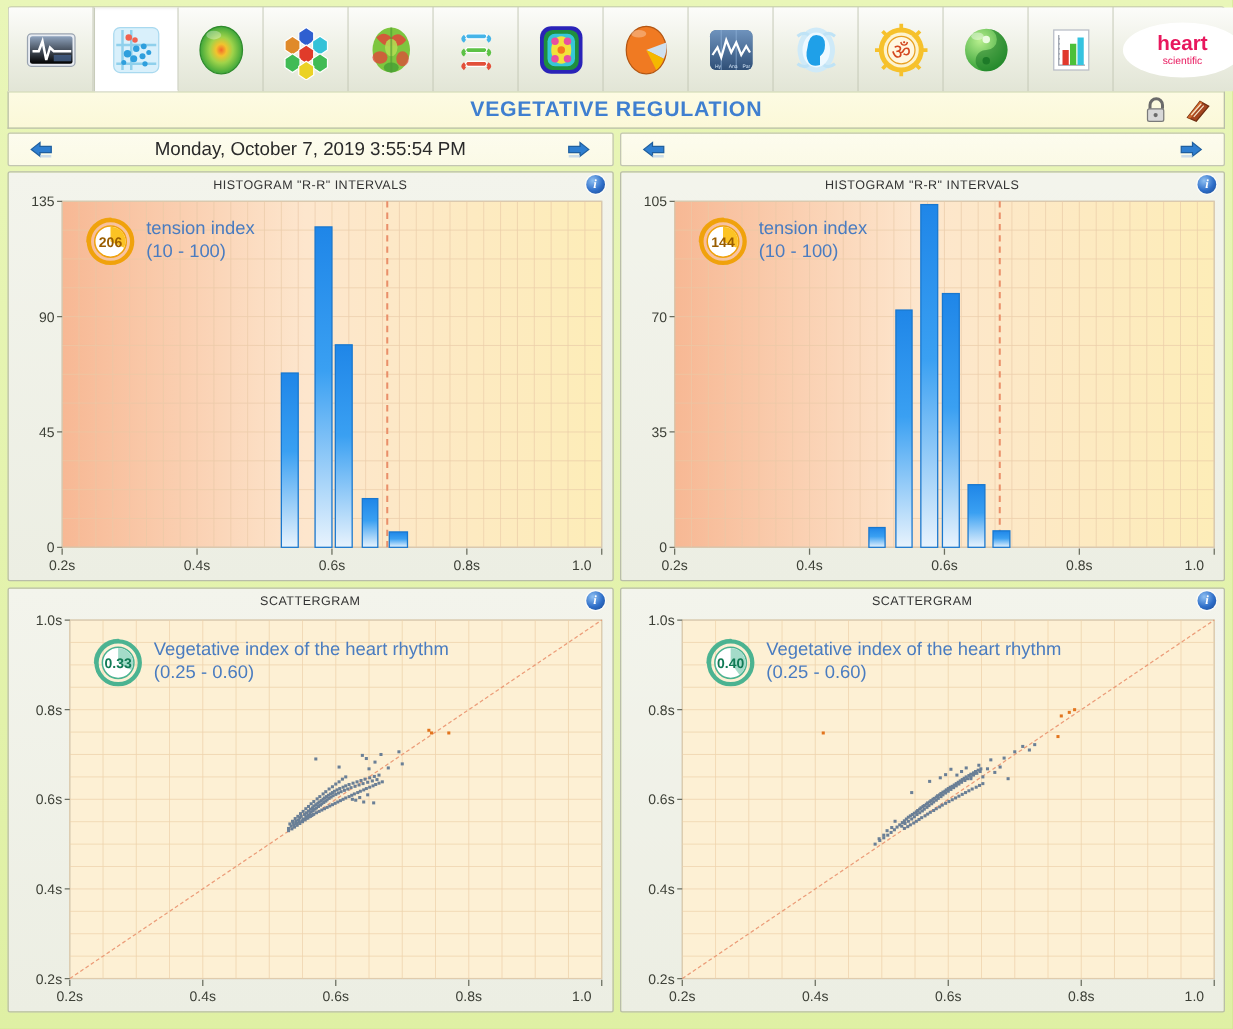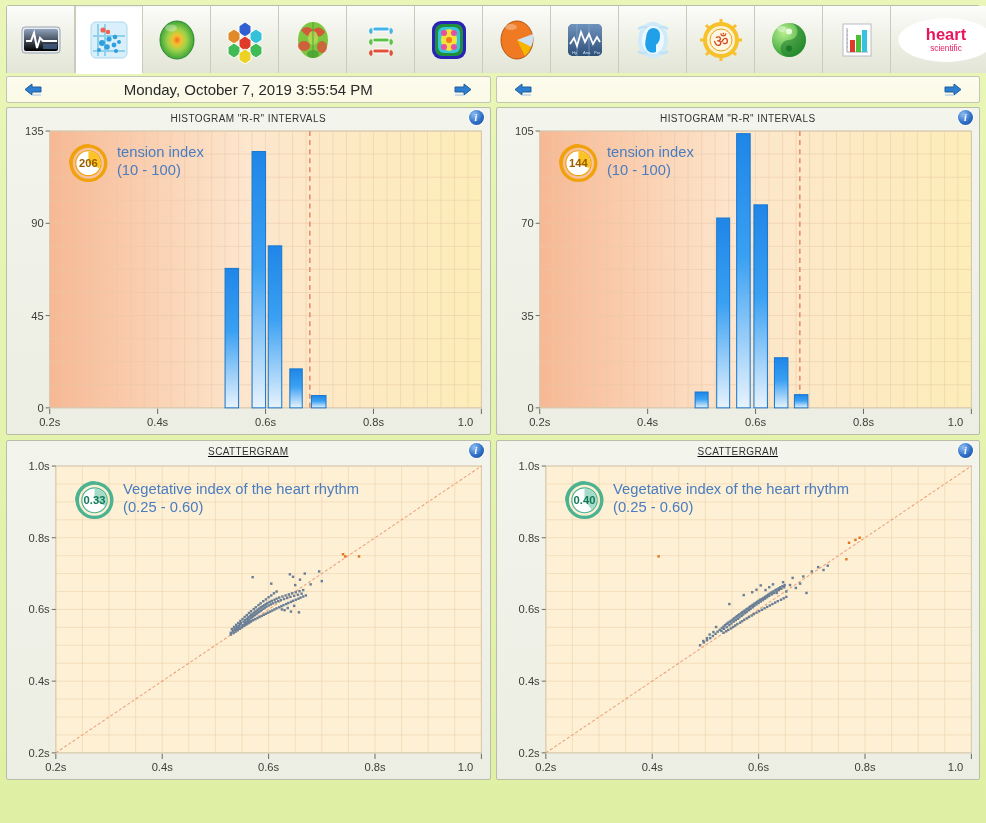--- a/index.html
+++ b/index.html
@@ -79,21 +79,21 @@
   .col{flex:1 1 0;display:flex;flex-direction:column;gap:5px;}
   .panel{
     background:linear-gradient(180deg,#f3f4ec 0%,#eceee3 100%);
     border:1px solid #b9bda9;
     border-radius:2px;
     padding:2px;
     box-sizing:border-box;
     position:relative;
   }
   .panel.hist{height:328px;}
-  .panel.scat{height:340px;text-decoration:underline;}
+  .panel.scat{height:340px;}
   .panel-head{
     height:17px;display:flex;align-items:center;justify-content:center;
     position:relative;
   }
   .panel-title{font-size:10px;color:#333;letter-spacing:.4px;}
   .info-badge{
     position:absolute;right:4px;top:0px;width:15px;height:15px;border-radius:50%;
     background:radial-gradient(circle at 35% 30%,#8fc0f2 0%,#2f6fc9 55%,#17468f 100%);
     color:#fff;font-size:10px;font-style:italic;font-weight:bold;
     display:flex;align-items:center;justify-content:center;
@@ -322,20 +322,39 @@
 
     <div class="tool-btn logo">
       <svg viewBox="0 0 120 52" width="110" height="50">
         <ellipse cx="60" cy="26" rx="52" ry="24" fill="#fff"></ellipse>
         <text x="60" y="26" font-size="18" text-anchor="middle" fill="#e8175d" font-family="'Liberation Sans',sans-serif" font-weight="bold">heart</text>
         <text x="60" y="38" font-size="9" text-anchor="middle" fill="#e8175d" font-family="'Liberation Sans',sans-serif">scientific</text>
       </svg>
     </div>
   </div>
 
+  <div class="titlebar">
+    <span class="title-text">VEGETATIVE REGULATION</span>
+    <span class="title-icons">
+      <span>
+        <svg width="20" height="22" viewBox="0 0 20 22">
+          <path d="M5 10 V7 a5 5 0 0 1 10 0 V10" fill="none" stroke="#6b6b6b" stroke-width="2.4"></path>
+          <rect x="3" y="10" width="13" height="10" rx="1.5" fill="#d8d8d8" stroke="#7a7a7a"></rect>
+          <circle cx="9.5" cy="15" r="1.7" fill="#6b6b6b"></circle>
+        </svg>
+      </span>
+      <span>
+        <svg width="22" height="22" viewBox="0 0 22 22">
+          <path d="M3 17 L13 4 L20 8 L10 20 Z" fill="#a4451f" stroke="#6e2d11"></path>
+          <path d="M3 17 L13 4 L15 5 L5 18 Z" fill="#d0682c"></path>
+          <path d="M6 15 L14 6 M8 16.5 L16 7.5" stroke="#f4e3c8" stroke-width="1"></path>
+        </svg>
+      </span>
+    </span>
+  </div>
 
   <div class="datebar-row">
     <div class="datebar">
       <span class="arrow">
         <svg width="20" height="15" viewBox="0 0 20 15">
           <path d="M9 2 L9 5 L18 5 L18 10 L9 10 L9 13 L2 7.5 Z" fill="#2f7fd0" stroke="#1f5f9f"></path>
           <path d="M9 12 L18 12 L18 14 L9 14 Z" fill="#bcd3e8" opacity=".75"></path>
         </svg>
       </span>
       <span class="date-text">Monday, October 7, 2019 3:55:54 PM</span>

